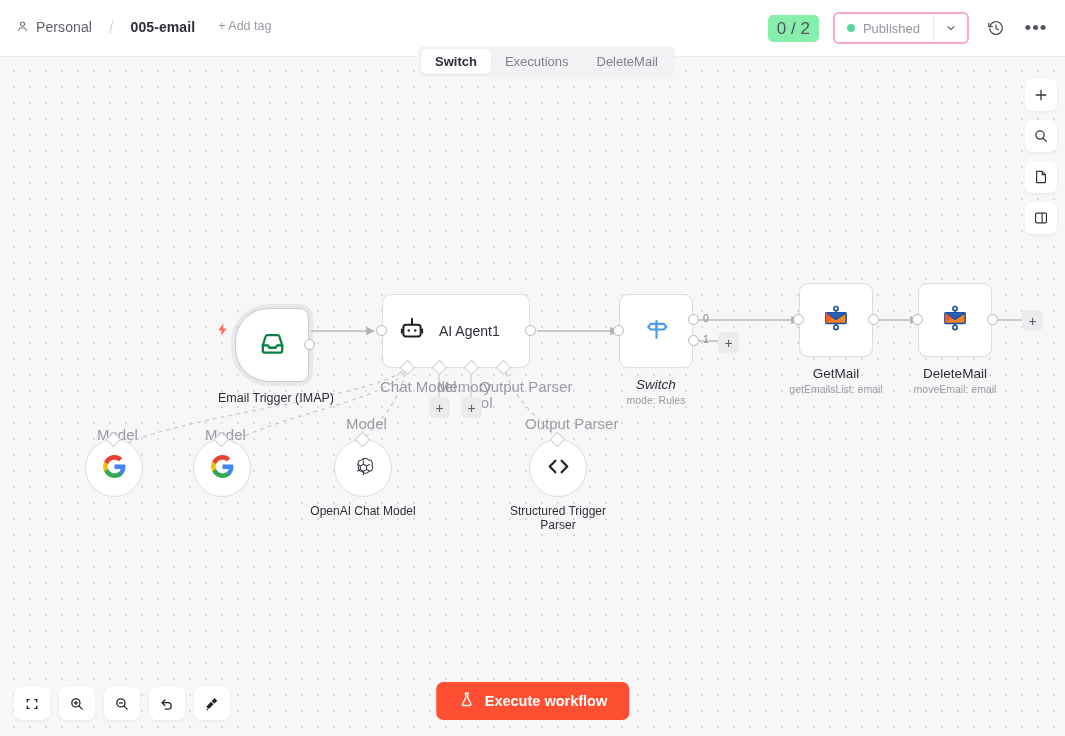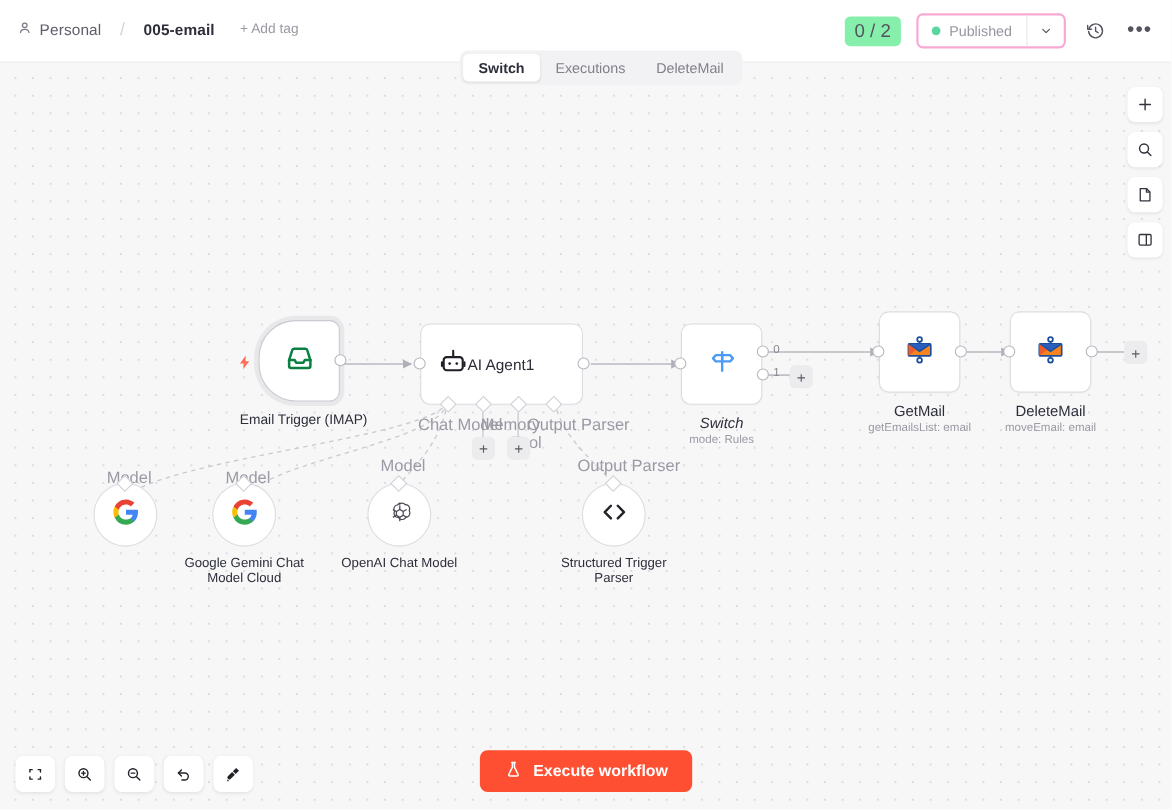--- a/index.html
+++ b/index.html
@@ -57,21 +57,21 @@
   }
   .edges { position: absolute; top: 0; left: 0; width: 1065px; height: 679px; }
 
   
   .node { position: absolute; }
   .nbox {
     width: 74px; height: 74px; background: #fff; border: 1px solid #dcdce2;
     border-radius: 9px; display: flex; align-items: center; justify-content: center;
     box-shadow: 0 1px 1px rgba(0,0,0,.02);
   }
-  .nbox.wide { width: 148px; justify-content: flex-start; padding-left: 16px; gap: 0; text-align: center; }
+  .nbox.wide { width: 148px; justify-content: flex-start; padding-left: 16px; gap: 14px; text-align: center; }
   .nbox.trigger { border-radius: 34px 9px 9px 34px; }
   .nbox.trigger.sel { border: 1px solid #c9c9d1; box-shadow: 0 0 0 4px rgba(180,180,190,.22); }
   .ntitle { font-size: 12.5px; color: #2d2e3a; text-align: center; margin-top: 9px; white-space: nowrap; }
   .ntitle.big { font-size: 13.5px; }
   .nsub { font-size: 10.5px; color: #9a9aa4; text-align: center; margin-top: 2px; white-space: nowrap; }
   .inline-label { font-size: 14px; color: #2d2e3a; }
 
   
   .cnode {
     width: 58px; height: 58px; border-radius: 50%; background: #fff;
@@ -192,21 +192,21 @@
 
       <path d="M407,308 C398,340 150,360 114,395" fill="none" stroke="#c8c8d0" stroke-width="1.2" stroke-dasharray="4 4"></path>
       <path d="M407,308 C402,345 250,360 222,395" fill="none" stroke="#c8c8d0" stroke-width="1.2" stroke-dasharray="4 4"></path>
       <path d="M407,308 C400,350 372,370 363,384" fill="none" stroke="#c8c8d0" stroke-width="1.2" stroke-dasharray="4 4"></path>
       <path d="M504,308 C512,345 548,368 558,384" fill="none" stroke="#c8c8d0" stroke-width="1.2" stroke-dasharray="4 4"></path>
 
       <line x1="439" y1="308" x2="439" y2="344" stroke="#c8c8d0" stroke-width="1.2"></line>
       <line x1="471" y1="308" x2="471" y2="344" stroke="#c8c8d0" stroke-width="1.2"></line>
     </svg>
 
-    <div class="node" style="left:235px; top:234px;">
+    <div class="node" style="left:235px; top:251px;">
       <div class="nbox trigger sel">
         <span>
           <svg viewBox="0 0 24 24" width="29" height="29" fill="none" stroke="#0a8043" stroke-width="1.9" stroke-linecap="round" stroke-linejoin="round">
             <path d="M4 13.5V18a1.5 1.5 0 0 0 1.5 1.5h13A1.5 1.5 0 0 0 20 18v-4.5"></path>
             <path d="M4 13.5L6.3 6.2A1.5 1.5 0 0 1 7.7 5h8.6a1.5 1.5 0 0 1 1.4 1.2L20 13.5"></path>
             <path d="M4 13.5h4.2l1.1 2h5.4l1.1-2H20"></path>
           </svg>
         </span>
       </div>
       <div class="ntitle" style="margin-left:-17px; width:108px;">Email Trigger (IMAP)</div>
@@ -330,21 +330,20 @@
       <div class="cnode">
         <span>
           <svg viewBox="0 0 24 24" width="25" height="25">
             <path fill="#4285F4" d="M22.5 12.2c0-.8-.07-1.5-.2-2.2H12v4.3h5.9a5 5 0 0 1-2.2 3.3v2.7h3.5c2.1-1.9 3.3-4.7 3.3-8.1z"></path>
             <path fill="#34A853" d="M12 23c3 0 5.5-1 7.2-2.7l-3.5-2.7c-1 .65-2.2 1-3.7 1-2.9 0-5.3-1.9-6.2-4.5H2.2v2.8A11 11 0 0 0 12 23z"></path>
             <path fill="#FBBC05" d="M5.8 14.1a6.6 6.6 0 0 1 0-4.2V7.1H2.2a11 11 0 0 0 0 9.8z"></path>
             <path fill="#EA4335" d="M12 5.4c1.6 0 3.1.56 4.3 1.67l3.1-3.1C17.5 2.2 15 1 12 1 7.7 1 4 3.5 2.2 7.1l3.6 2.8C6.7 7.3 9.1 5.4 12 5.4z"></path>
           </svg>
         </span>
       </div>
-      <div class="csub-title" style="margin-left:-31px;">Google Gemini Chat Model Cloud</div>
     </div>
 
     <div class="node" style="left:334px; top:382px;">
       <span class="port-label" style="left:12px; top:-24px;">Model</span>
       <div class="diamond" style="left:23px; top:-5px;"></div>
       <div class="cnode">
         <span>
           <svg viewBox="0 0 24 24" width="27" height="27" fill="none" stroke="#4a4a55" stroke-width="1.05">
             <path d="M12 3.4c1.5-1 3.4-.7 4.5.6.6-.1 1.3 0 1.9.3 1.6.9 2.2 3 1.3 4.6.4.5.6 1.2.6 1.9 0 1.9-1.5 3.4-3.3 3.5-.3.6-.8 1.1-1.5 1.4-1.6.9-3.7.3-4.6-1.3-.6.1-1.3 0-1.9-.3-1.6-.9-2.2-3-1.3-4.6a3.5 3.5 0 0 1-.6-1.9c0-1.9 1.5-3.4 3.3-3.5.3-.6.8-1.1 1.6-1.4z" transform="translate(0.2 2.2) scale(0.98)"></path>
             <path d="M9.2 9.5 12 7.9l2.8 1.6v3.2L12 14.3l-2.8-1.6z" transform="translate(0.2 2.2) scale(0.98)"></path>

